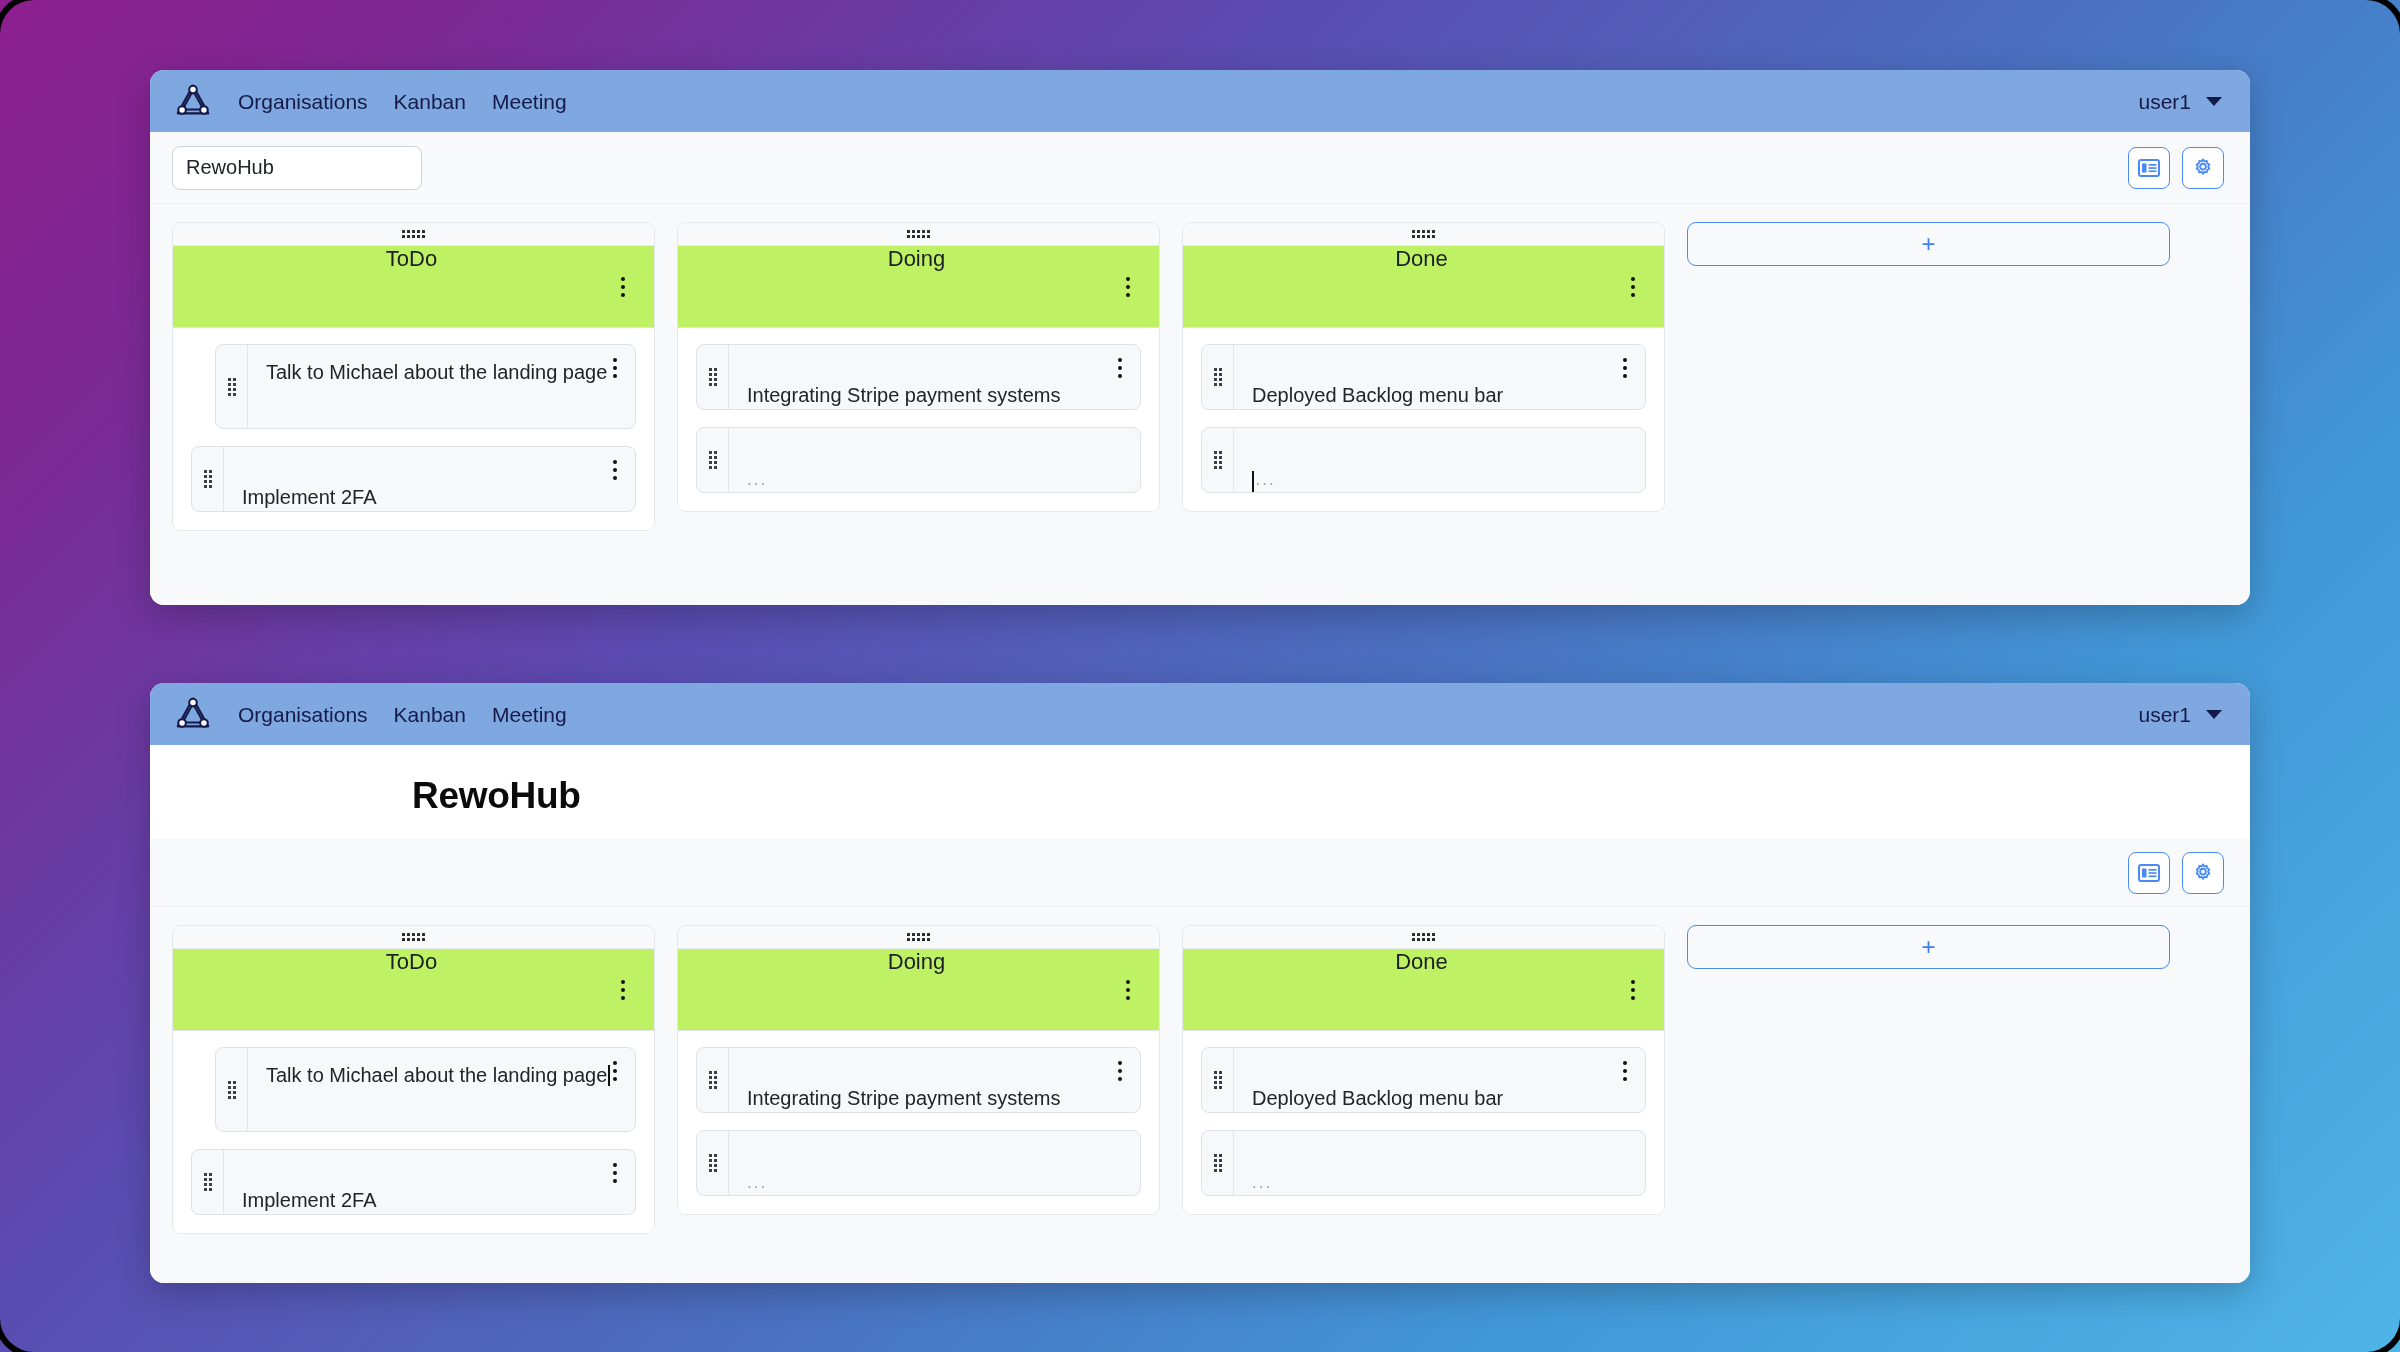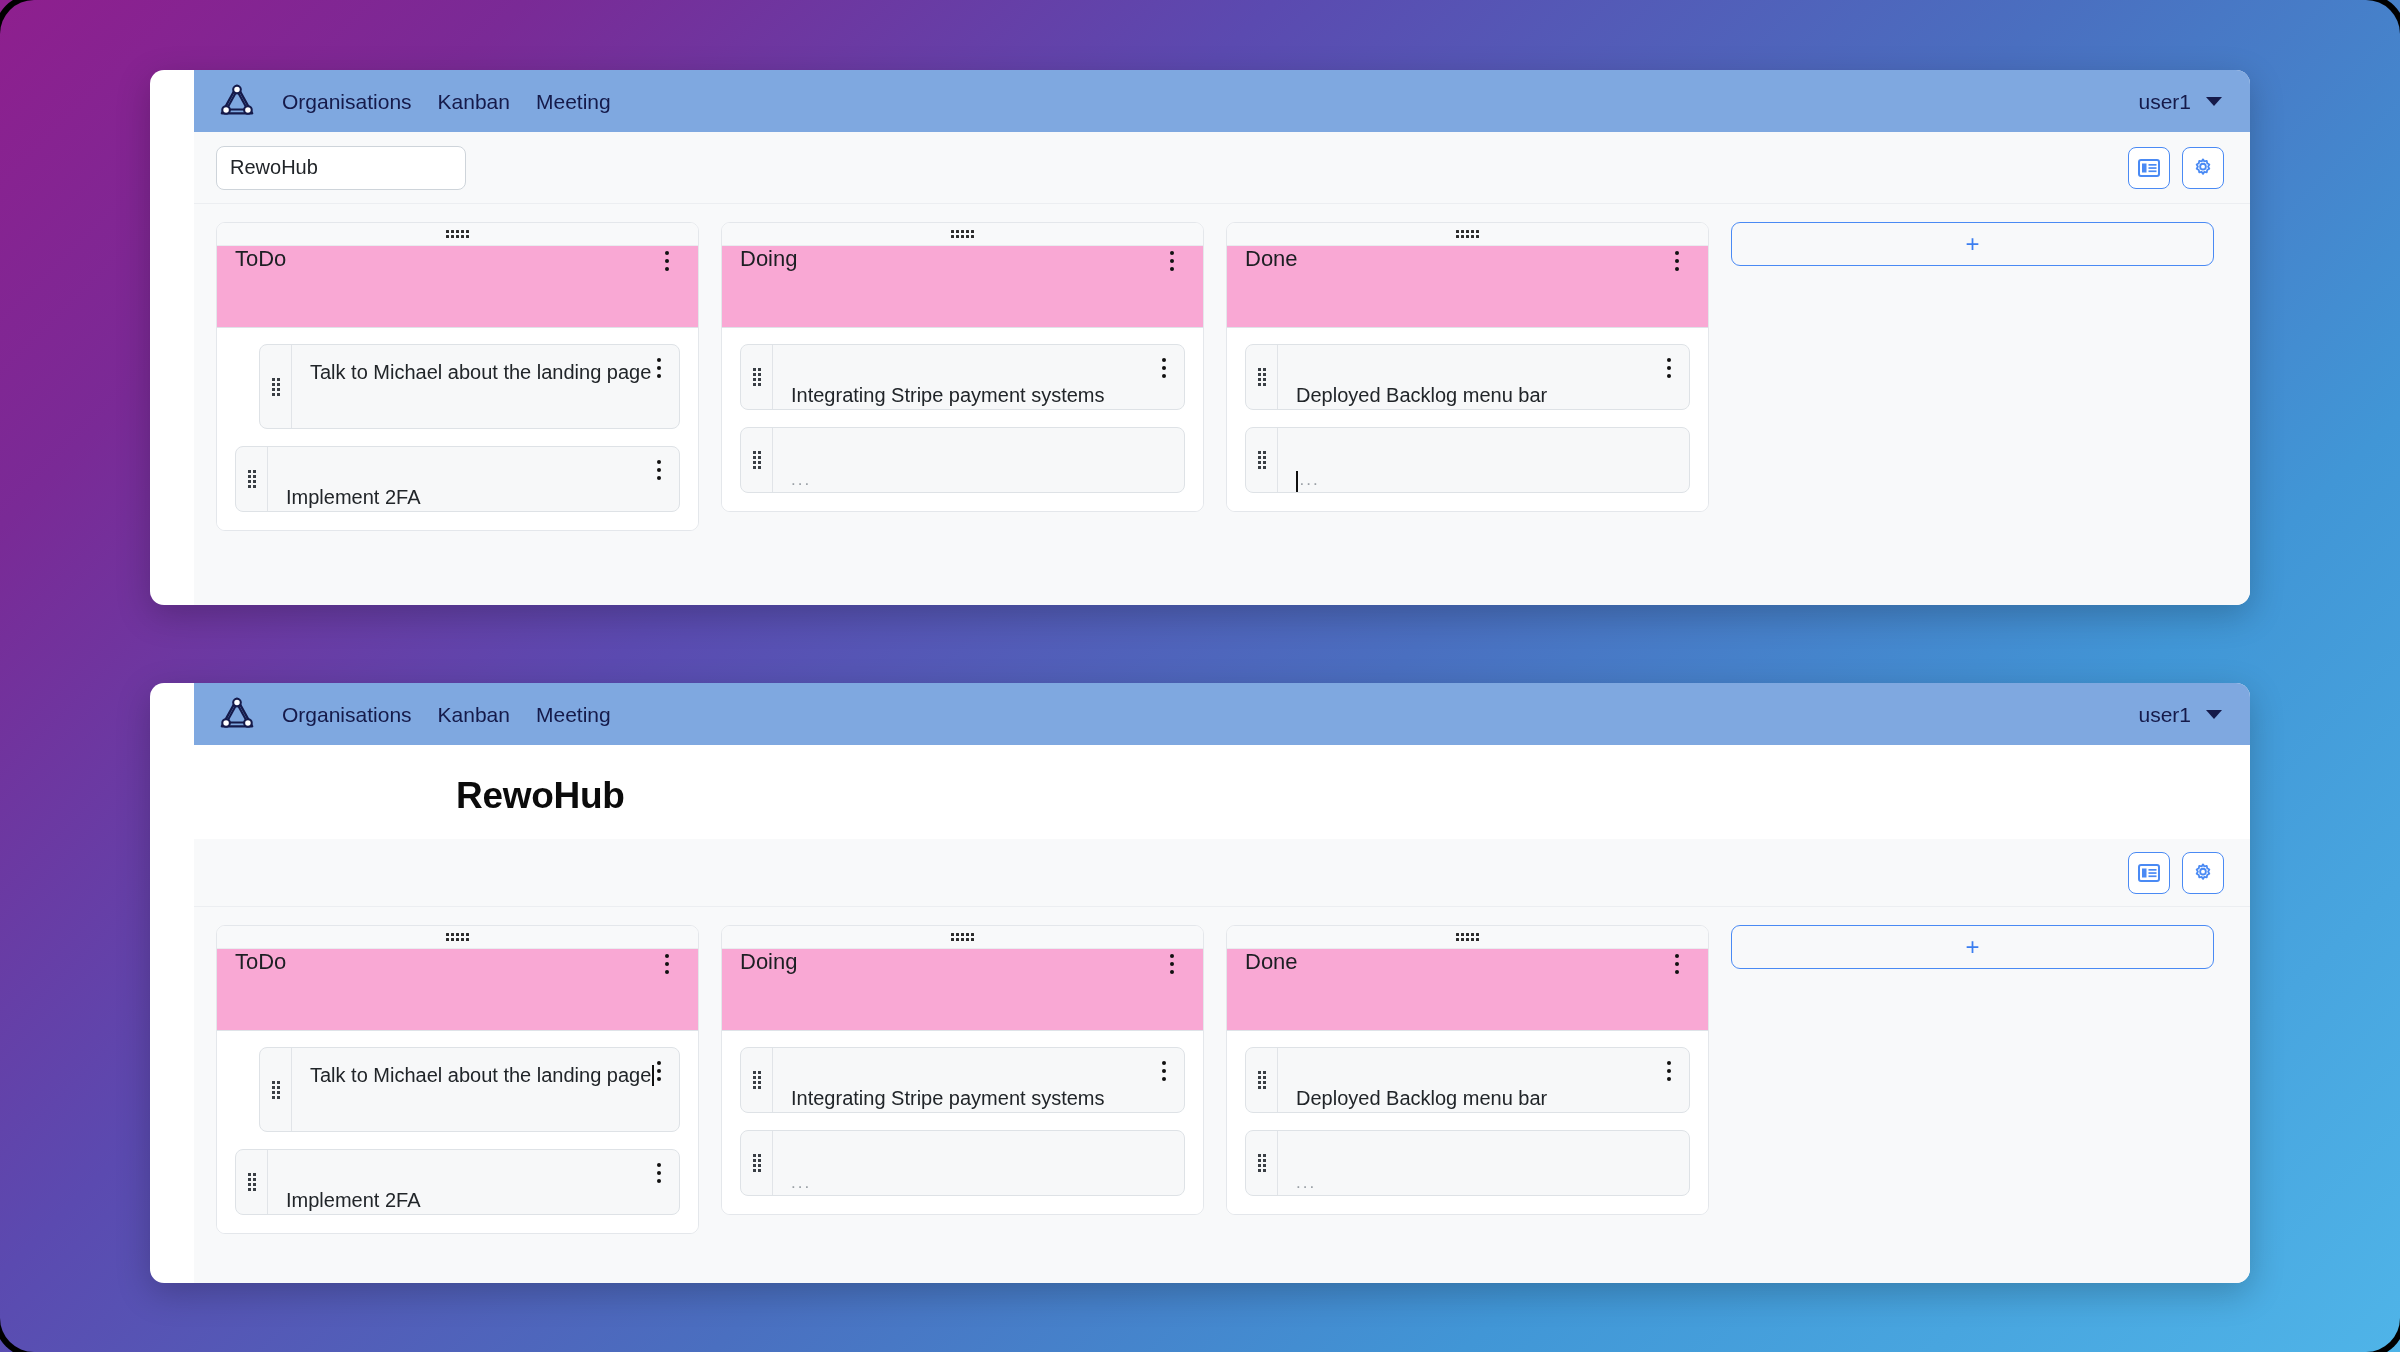--- a/index.html
+++ b/index.html
@@ -33,21 +33,20 @@
 
   
   .app-window {
     position: absolute;
     left: 150px;
     width: 2100px;
     background: #ffffff;
     border-radius: 14px;
     overflow: hidden;
     box-shadow: 0 10px 34px rgba(0,0,0,0.22);
-    padding-left: 44px;
   }
   .window-one { top: 70px; height: 535px; }
   .window-two { top: 683px; height: 600px; }
 
   
   .navbar {
     height: 62px;
     background: #7fa8e0;
     display: flex;
     align-items: center;
@@ -155,22 +154,24 @@
     grid-template-columns: repeat(5, 3px);
     grid-template-rows: repeat(2, 3px);
     gap: 2px;
   }
   .dots-h i { width: 3px; height: 3px; background: #2b2b2b; display: block; border-radius: 0.5px; }
 
   .col-head {
     height: 82px;
     border-bottom: 1px solid #dfe3e8;
     display: flex;
+    align-items: center;
     padding: 0 22px 0 18px;
-    background: #f9a8d4;
+    background: #bef264;
+    flex-direction: column;
   }
   .col-title { font-size: 22px; color: #1c1f23; }
   .kebab {
     margin-left: auto;
     display: flex;
     flex-direction: column;
     gap: 4px;
     align-items: center;
     cursor: pointer;
     padding: 5px 7px;

